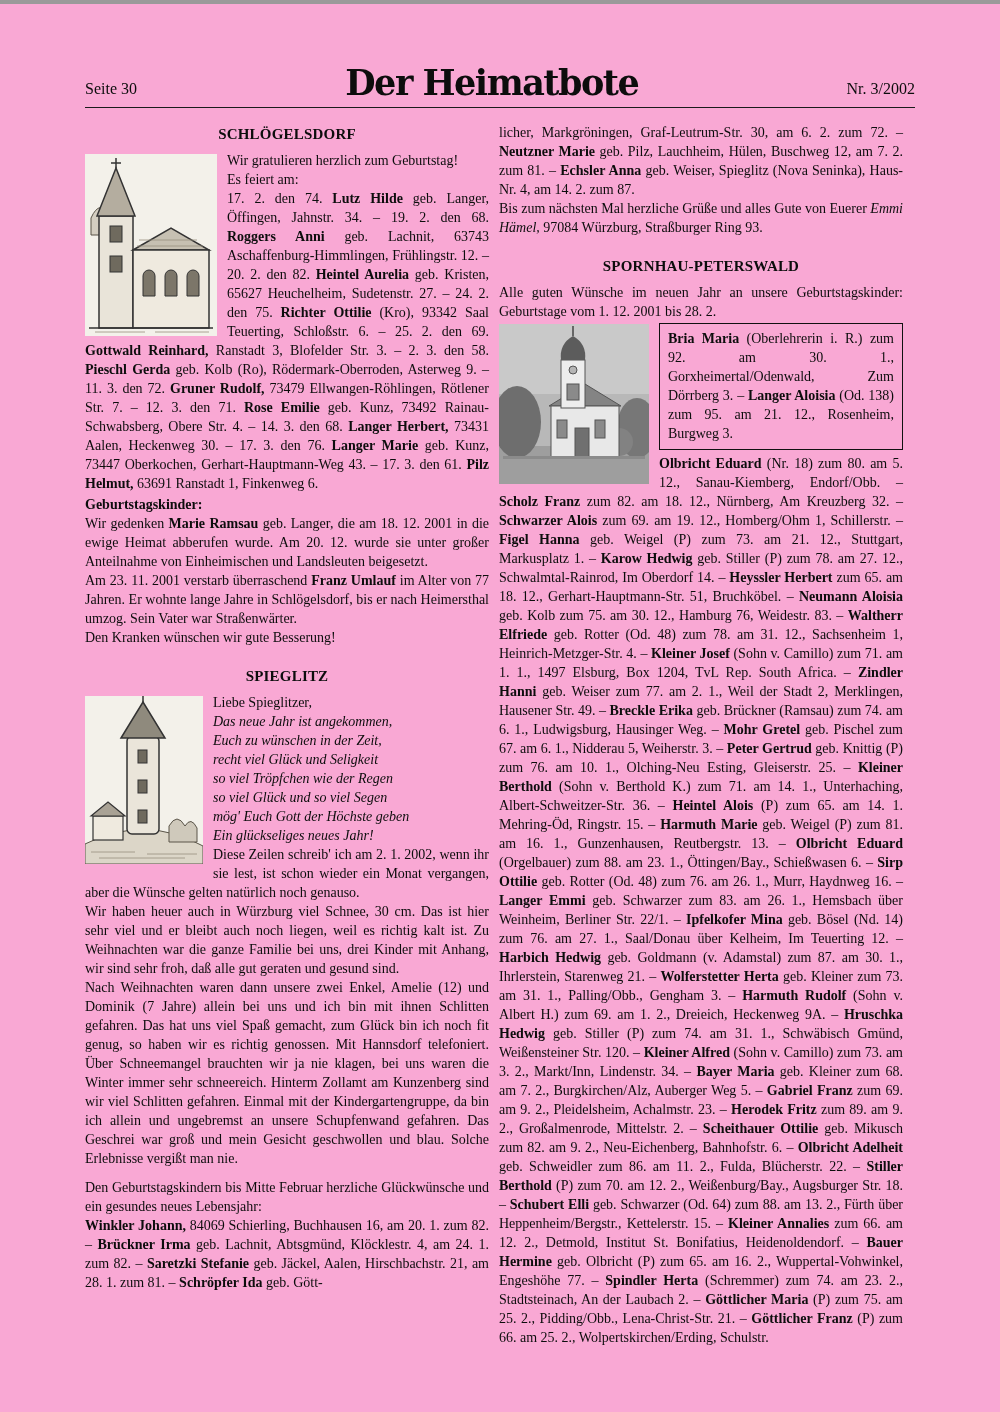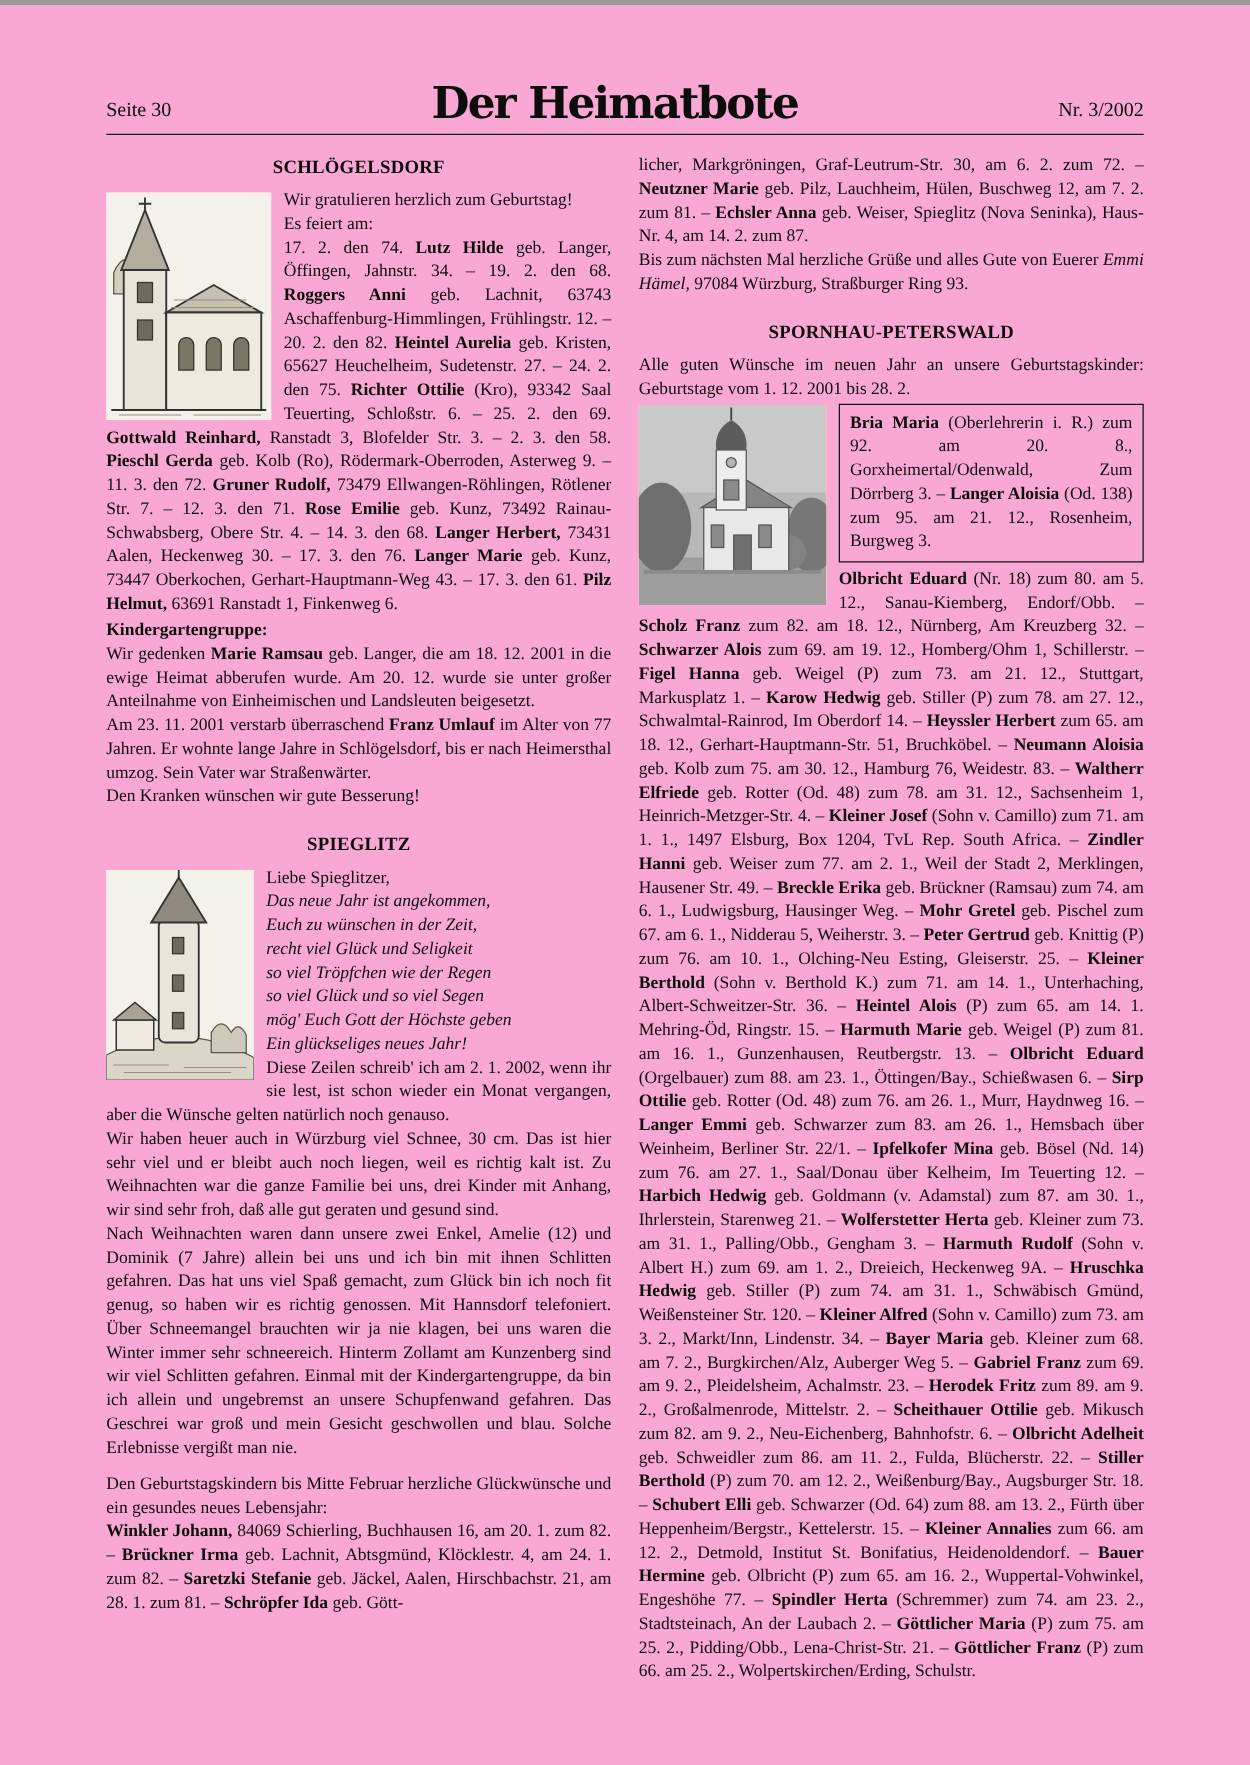--- a/index.html
+++ b/index.html
@@ -3,21 +3,21 @@
 <meta charset="utf-8">
 <style>
   html,body{margin:0;padding:0;background:#9a9a9a;}
   .page{width:1000px;height:1412px;margin:4px auto;background:#f9a8d4;overflow:hidden;position:relative;
         padding:48px 85px 24px;box-sizing:border-box;
         font-family:"Liberation Serif","DejaVu Serif",serif;color:#0d0d0d;}
   .header{display:flex;justify-content:space-between;align-items:flex-end;height:48px;}
   .h-side{font-size:16px;line-height:1;padding-bottom:3px;}
   .masthead{font-family:"DejaVu Serif",serif;font-weight:bold;font-size:35px;line-height:1;letter-spacing:-1.5px;}
   .rule{border-bottom:1.2px solid #1b1b1b;margin-top:7px;}
-  .columns{display:flex;gap:22px;margin-top:15px;}
+  .columns{display:flex;gap:10px;margin-top:15px;}
   .col{width:404px;font-size:14px;line-height:19px;text-align:justify;}
   .sec-title{text-align:center;font-weight:bold;font-size:15px;margin:20px 0 7px;letter-spacing:.2px;}
   .sec-title.first{margin-top:2px;}
   .para{margin:0;}
   .para.bold{font-weight:bold;margin-top:2px;}
   .para.gap{margin-top:10px;}
   .b{font-weight:bold;}
   .i{font-style:italic;}
   .figure{background:#f3f1ea;}
   .float-l{float:left;margin:3px 10px 3px 0;}
@@ -67,21 +67,21 @@
             <line x1="10" y1="178" x2="60" y2="178"></line>
             <line x1="70" y1="178" x2="124" y2="178"></line>
           </g>
         </svg>
       </div>
 
       <p class="para">Wir gratulieren herzlich zum Geburtstag!</p>
       <p class="para">Es feiert am:</p>
       <p class="para"><span>17. 2. den 74. </span><span class="b">Lutz Hilde</span><span> geb. Langer, Öffingen, Jahnstr. 34. – 19. 2. den 68. </span><span class="b">Roggers Anni</span><span> geb. Lachnit, 63743 Aschaffenburg-Himmlingen, Frühlingstr. 12. – 20. 2. den 82. </span><span class="b">Heintel Aurelia</span><span> geb. Kristen, 65627 Heuchelheim, Sudetenstr. 27. – 24. 2. den 75. </span><span class="b">Richter Ottilie</span><span> (Kro), 93342 Saal Teuerting, Schloßstr. 6. – 25. 2. den 69. </span><span class="b">Gottwald Reinhard,</span><span> Ranstadt 3, Blofelder Str. 3. – 2. 3. den 58. </span><span class="b">Pieschl Gerda</span><span> geb. Kolb (Ro), Rödermark-Oberroden, Asterweg 9. – 11. 3. den 72. </span><span class="b">Gruner Rudolf,</span><span> 73479 Ellwangen-Röhlingen, Rötlener Str. 7. – 12. 3. den 71. </span><span class="b">Rose Emilie</span><span> geb. Kunz, 73492 Rainau-Schwabsberg, Obere Str. 4. – 14. 3. den 68. </span><span class="b">Langer Herbert,</span><span> 73431 Aalen, Heckenweg 30. – 17. 3. den 76. </span><span class="b">Langer Marie</span><span> geb. Kunz, 73447 Oberkochen, Gerhart-Hauptmann-Weg 43. – 17. 3. den 61. </span><span class="b">Pilz Helmut,</span><span> 63691 Ranstadt 1, Finkenweg 6.</span></p>
 
-      <p class="para bold">Kindergartengruppe:</p>
+      <p class="para bold">Geburtstagskinder:</p>
       <p class="para"><span>Wir gedenken </span><span class="b">Marie Ramsau</span><span> geb. Langer, die am 18. 12. 2001 in die ewige Heimat abberufen wurde. Am 20. 12. wurde sie unter großer Anteilnahme von Einheimischen und Landsleuten beigesetzt.</span></p>
       <p class="para"><span>Am 23. 11. 2001 verstarb überraschend </span><span class="b">Franz Umlauf</span><span> im Alter von 77 Jahren. Er wohnte lange Jahre in Schlögelsdorf, bis er nach Heimersthal umzog. Sein Vater war Straßenwärter.</span></p>
       <p class="para"><span>Den Kranken wünschen wir gute Besserung!</span></p>
 
       <div class="sec-title">SPIEGLITZ</div>
 
       <div class="figure float-l">
         <svg width="118" height="168" viewBox="0 0 118 168" xmlns="http://www.w3.org/2000/svg">
           <rect width="118" height="168" fill="#f3f1ea"></rect>
           <path d="M0 148 Q 60 118 118 150 L118 168 L0 168 Z" fill="#dcd6c8" stroke="#5a5549" stroke-width="1"></path>
@@ -145,20 +145,20 @@
           <line x1="74" y1="12" x2="74" y2="2" stroke="#444" stroke-width="1.5"></line>
           <circle cx="74" cy="46" r="4" fill="#b5b5b5" stroke="#555" stroke-width="1"></circle>
           <rect x="68" y="60" width="12" height="16" fill="#8a8a8a" stroke="#555" stroke-width="1"></rect>
           <rect x="96" y="96" width="10" height="18" fill="#8a8a8a" stroke="#555" stroke-width="1"></rect>
           <rect x="58" y="96" width="10" height="18" fill="#8a8a8a" stroke="#555" stroke-width="1"></rect>
           <rect x="76" y="104" width="14" height="30" fill="#707070" stroke="#555" stroke-width="1"></rect>
           <rect x="4" y="132" width="142" height="3" fill="#8b8b8b"></rect>
         </svg>
       </div>
 
-      <div class="info-box"><span class="b">Bria Maria</span><span> (Oberlehrerin i. R.) zum 92. am 20. 8., Gorxheimertal/Odenwald, Zum Dörrberg 3. – </span><span class="b">Langer Aloisia</span><span> (Od. 138) zum 95. am 21. 12., Rosenheim, Burgweg 3.</span></div>
+      <div class="info-box"><span class="b">Bria Maria</span><span> (Oberlehrerin i. R.) zum 92. am 30. 1., Gorxheimertal/Odenwald, Zum Dörrberg 3. – </span><span class="b">Langer Aloisia</span><span> (Od. 138) zum 95. am 21. 12., Rosenheim, Burgweg 3.</span></div>
 
       <p class="para"><span class="b">Olbricht Eduard</span><span> (Nr. 18) zum 80. am 5. 12., Sanau-Kiemberg, Endorf/Obb. – </span><span class="b">Scholz Franz</span><span> zum 82. am 18. 12., Nürnberg, Am Kreuzberg 32. – </span><span class="b">Schwarzer Alois</span><span> zum 69. am 19. 12., Homberg/Ohm 1, Schillerstr. – </span><span class="b">Figel Hanna</span><span> geb. Weigel (P) zum 73. am 21. 12., Stuttgart, Markusplatz 1. – </span><span class="b">Karow Hedwig</span><span> geb. Stiller (P) zum 78. am 27. 12., Schwalmtal-Rainrod, Im Oberdorf 14. – </span><span class="b">Heyssler Herbert</span><span> zum 65. am 18. 12., Gerhart-Hauptmann-Str. 51, Bruchköbel. – </span><span class="b">Neumann Aloisia</span><span> geb. Kolb zum 75. am 30. 12., Hamburg 76, Weidestr. 83. – </span><span class="b">Waltherr Elfriede</span><span> geb. Rotter (Od. 48) zum 78. am 31. 12., Sachsenheim 1, Heinrich-Metzger-Str. 4. – </span><span class="b">Kleiner Josef</span><span> (Sohn v. Camillo) zum 71. am 1. 1., 1497 Elsburg, Box 1204, TvL Rep. South Africa. – </span><span class="b">Zindler Hanni</span><span> geb. Weiser zum 77. am 2. 1., Weil der Stadt 2, Merklingen, Hausener Str. 49. – </span><span class="b">Breckle Erika</span><span> geb. Brückner (Ramsau) zum 74. am 6. 1., Ludwigsburg, Hausinger Weg. – </span><span class="b">Mohr Gretel</span><span> geb. Pischel zum 67. am 6. 1., Nidderau 5, Weiherstr. 3. – </span><span class="b">Peter Gertrud</span><span> geb. Knittig (P) zum 76. am 10. 1., Olching-Neu Esting, Gleiserstr. 25. – </span><span class="b">Kleiner Berthold</span><span> (Sohn v. Berthold K.) zum 71. am 14. 1., Unterhaching, Albert-Schweitzer-Str. 36. – </span><span class="b">Heintel Alois</span><span> (P) zum 65. am 14. 1. Mehring-Öd, Ringstr. 15. – </span><span class="b">Harmuth Marie</span><span> geb. Weigel (P) zum 81. am 16. 1., Gunzenhausen, Reutbergstr. 13. – </span><span class="b">Olbricht Eduard</span><span> (Orgelbauer) zum 88. am 23. 1., Öttingen/Bay., Schießwasen 6. – </span><span class="b">Sirp Ottilie</span><span> geb. Rotter (Od. 48) zum 76. am 26. 1., Murr, Haydnweg 16. – </span><span class="b">Langer Emmi</span><span> geb. Schwarzer zum 83. am 26. 1., Hemsbach über Weinheim, Berliner Str. 22/1. – </span><span class="b">Ipfelkofer Mina</span><span> geb. Bösel (Nd. 14) zum 76. am 27. 1., Saal/Donau über Kelheim, Im Teuerting 12. – </span><span class="b">Harbich Hedwig</span><span> geb. Goldmann (v. Adamstal) zum 87. am 30. 1., Ihrlerstein, Starenweg 21. – </span><span class="b">Wolferstetter Herta</span><span> geb. Kleiner zum 73. am 31. 1., Palling/Obb., Gengham 3. – </span><span class="b">Harmuth Rudolf</span><span> (Sohn v. Albert H.) zum 69. am 1. 2., Dreieich, Heckenweg 9A. – </span><span class="b">Hruschka Hedwig</span><span> geb. Stiller (P) zum 74. am 31. 1., Schwäbisch Gmünd, Weißensteiner Str. 120. – </span><span class="b">Kleiner Alfred</span><span> (Sohn v. Camillo) zum 73. am 3. 2., Markt/Inn, Lindenstr. 34. – </span><span class="b">Bayer Maria</span><span> geb. Kleiner zum 68. am 7. 2., Burgkirchen/Alz, Auberger Weg 5. – </span><span class="b">Gabriel Franz</span><span> zum 69. am 9. 2., Pleidelsheim, Achalmstr. 23. – </span><span class="b">Herodek Fritz</span><span> zum 89. am 9. 2., Großalmenrode, Mittelstr. 2. – </span><span class="b">Scheithauer Ottilie</span><span> geb. Mikusch zum 82. am 9. 2., Neu-Eichenberg, Bahnhofstr. 6. – </span><span class="b">Olbricht Adelheit</span><span> geb. Schweidler zum 86. am 11. 2., Fulda, Blücherstr. 22. – </span><span class="b">Stiller Berthold</span><span> (P) zum 70. am 12. 2., Weißenburg/Bay., Augsburger Str. 18. – </span><span class="b">Schubert Elli</span><span> geb. Schwarzer (Od. 64) zum 88. am 13. 2., Fürth über Heppenheim/Bergstr., Kettelerstr. 15. – </span><span class="b">Kleiner Annalies</span><span> zum 66. am 12. 2., Detmold, Institut St. Bonifatius, Heidenoldendorf. – </span><span class="b">Bauer Hermine</span><span> geb. Olbricht (P) zum 65. am 16. 2., Wuppertal-Vohwinkel, Engeshöhe 77. – </span><span class="b">Spindler Herta</span><span> (Schremmer) zum 74. am 23. 2., Stadtsteinach, An der Laubach 2. – </span><span class="b">Göttlicher Maria</span><span> (P) zum 75. am 25. 2., Pidding/Obb., Lena-Christ-Str. 21. – </span><span class="b">Göttlicher Franz</span><span> (P) zum 66. am 25. 2., Wolpertskirchen/Erding, Schulstr.</span></p>
 
     </div>
 
   </div>
 </div>
 
 </body></html>

